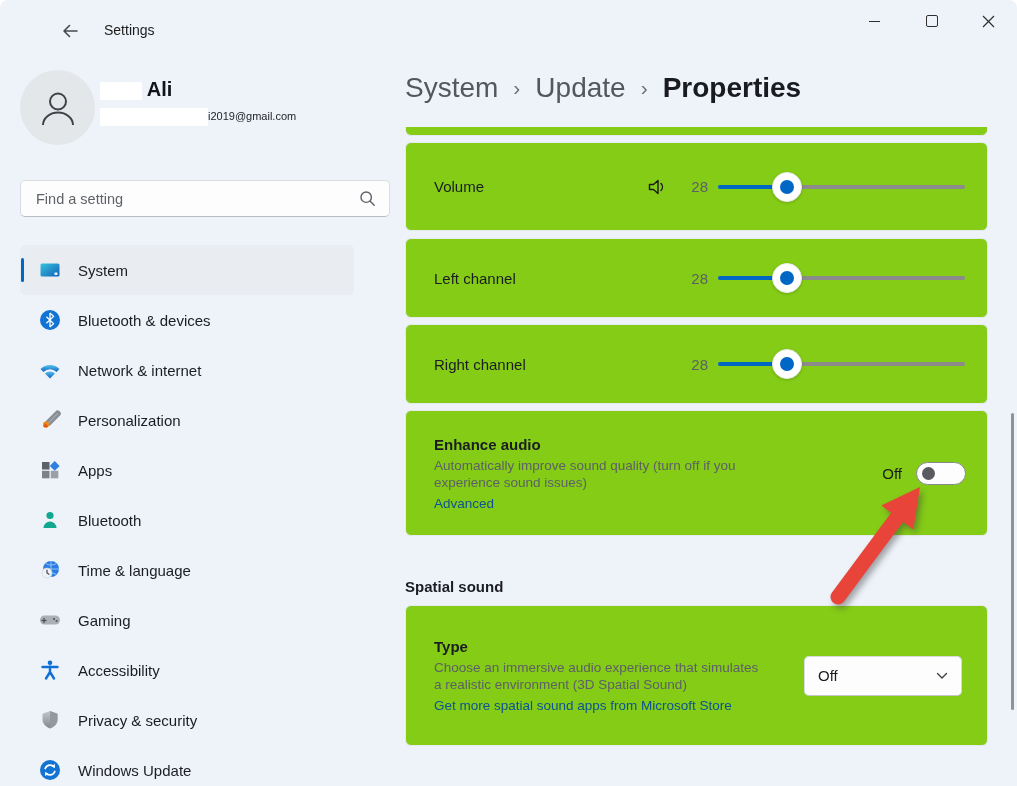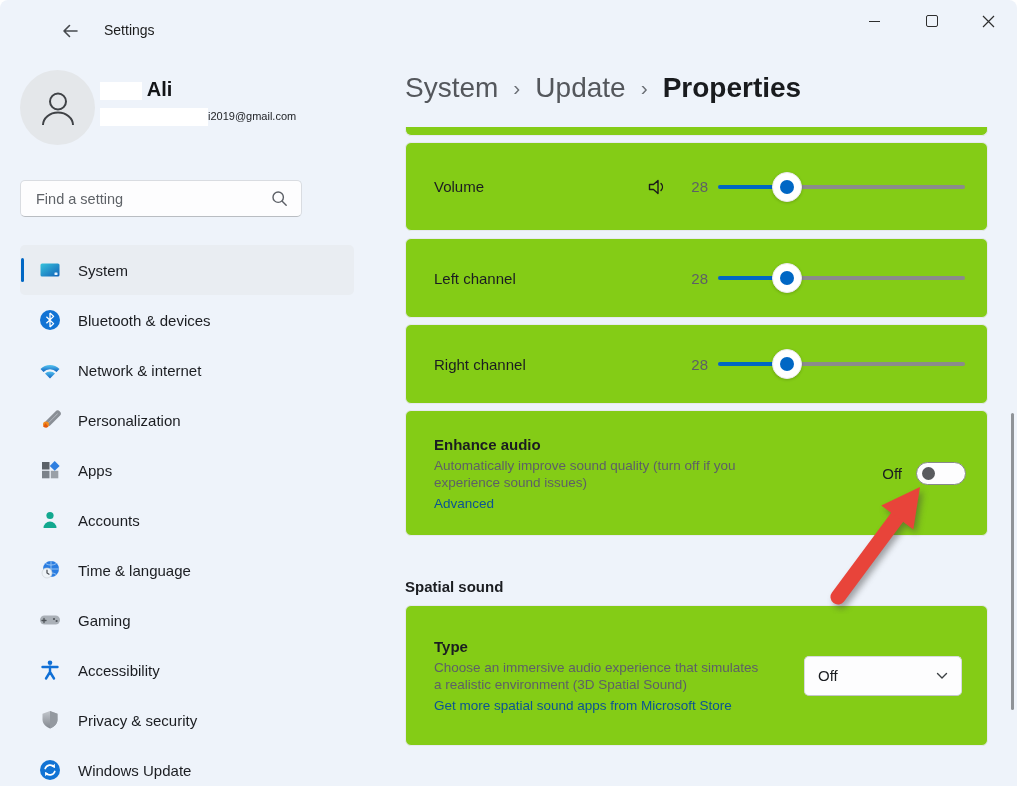--- a/index.html
+++ b/index.html
@@ -17,21 +17,21 @@
   .win-btn{width:57px;height:42px;display:flex;align-items:center;justify-content:center;}
   .min-glyph{width:11px;height:0;border-top:1.4px solid #2e2e2e;}
   .max-glyph{width:10px;height:10px;border:1.3px solid #2e2e2e;border-radius:2px;}
   
   .avatar{position:absolute;left:20px;top:70px;width:75px;height:75px;border-radius:50%;background:#e4e7ea;display:flex;align-items:center;justify-content:center;}
   .profile-text{position:absolute;left:100px;top:78px;}
   .redact{display:inline-block;background:#ffffff;vertical-align:middle;}
   .profile-name{font-size:20px;font-weight:bold;color:#121417;height:22px;}
   .profile-email{font-size:11px;color:#222428;margin-top:8px;height:22px;}
   
-  .search-box{position:absolute;left:20px;top:180px;width:282px;height:37px;background:#fdfdfe;border:1px solid #d9dce1;border-bottom-color:#b9bdc2;border-radius:5px;display:flex;align-items:center;box-sizing:border-box;}
+  .search-box{position:absolute;left:20px;top:180px;width:370px;height:37px;background:#fdfdfe;border:1px solid #d9dce1;border-bottom-color:#b9bdc2;border-radius:5px;display:flex;align-items:center;box-sizing:border-box;}
   .search-box input{border:none;outline:none;background:transparent;flex:1;font-family:"Liberation Sans",sans-serif;font-size:14.5px;color:#3c4043;padding:0 0 0 15px;}
   .search-box input::placeholder{color:#5f6368;opacity:1;}
   .search-glyph{margin-right:13px;display:flex;}
   
   .nav{position:absolute;left:20px;top:245px;width:334px;}
   .nav-item{position:relative;height:50px;display:flex;align-items:center;border-radius:5px;cursor:pointer;}
   .nav-item.selected{background:#e9edf2;}
   .nav-item .sel-pill{display:none;}
   .nav-item.selected .sel-pill{display:block;position:absolute;left:1px;top:13px;width:3px;height:24px;border-radius:2px;background:#0067c4;}
   .nav-icon{width:24px;height:24px;margin:0 16px 0 18px;display:flex;align-items:center;justify-content:center;flex:none;}
@@ -191,21 +191,21 @@
       <span class="nav-label">Apps</span>
     </div>
 
     <div class="nav-item">
       <span class="nav-icon">
         <svg width="22" height="22" viewBox="0 0 22 22">
           <circle cx="11" cy="6.5" r="3.6" fill="#12a88f"></circle>
           <path d="M4.5 19 a6.5 6.5 0 0 1 13 0 Z" fill="#12a88f"></path>
         </svg>
       </span>
-      <span class="nav-label">Accounts</span>
+      <span class="nav-label">Bluetooth</span>
     </div>
 
     <div class="nav-item">
       <span class="nav-icon">
         <svg width="22" height="22" viewBox="0 0 22 22">
           <circle cx="12" cy="10" r="8" fill="#2b7de1"></circle>
           <path d="M4 10 h16 M12 2 v16 M6.5 4.5 a11 11 0 0 0 11 0 M6.5 15.5 a11 11 0 0 1 11 0" stroke="#9fc9f3" stroke-width="0.9" fill="none"></path>
           <circle cx="8" cy="14" r="5" fill="#eef3f8" stroke="#c8cdd2" stroke-width="0.6"></circle>
           <path d="M8 11.2 V14 L10 15.2" stroke="#44484d" stroke-width="1.2" fill="none" stroke-linecap="round"></path>
         </svg>

